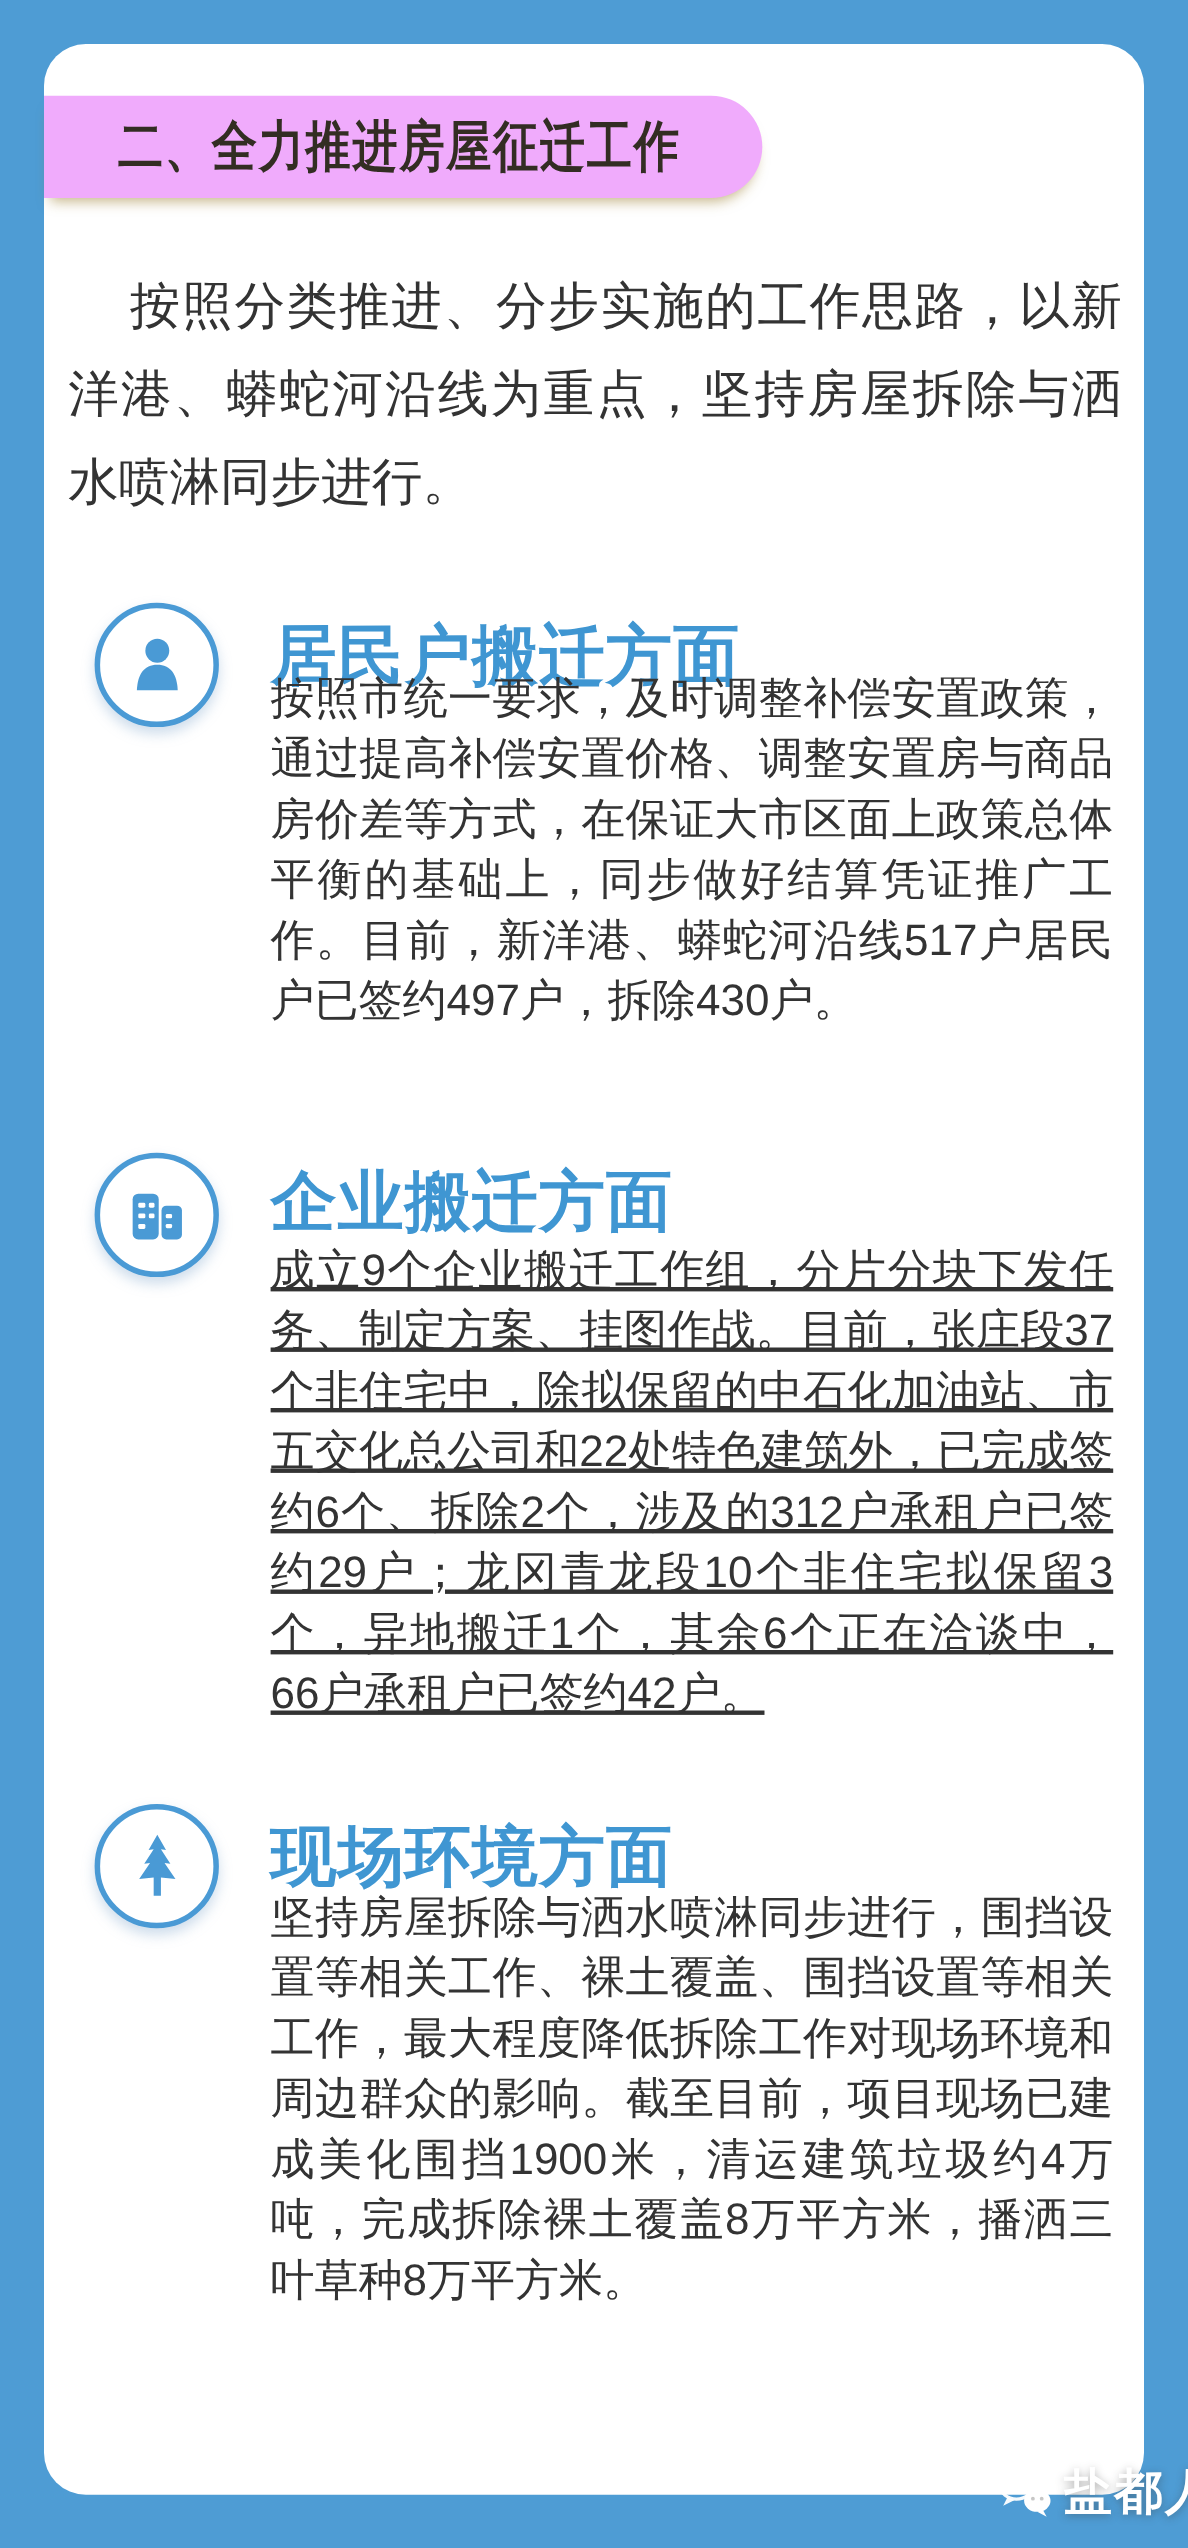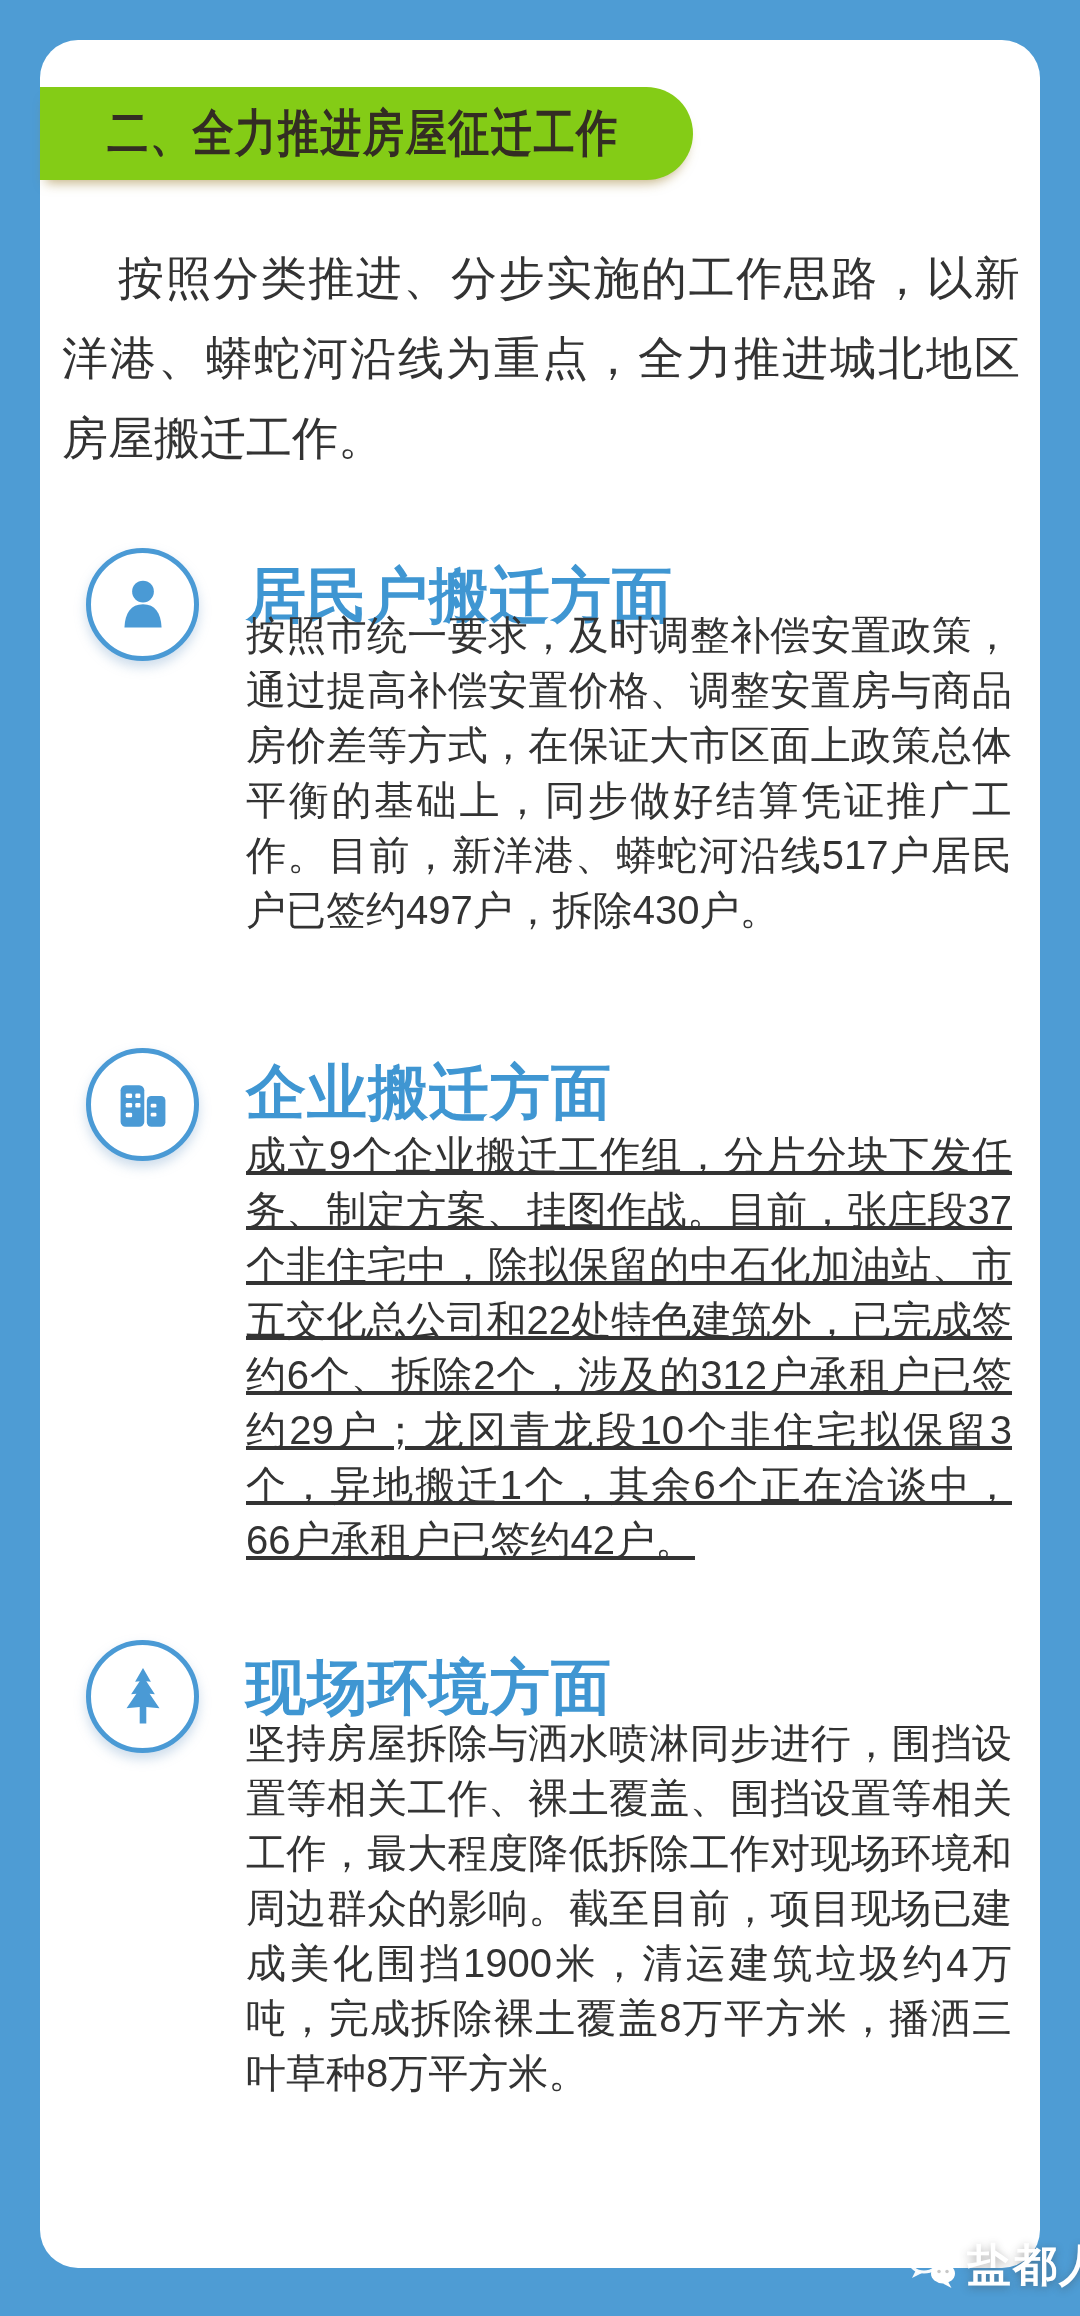--- a/index.html
+++ b/index.html
@@ -8,21 +8,21 @@
     background:#4e9cd4;
     font-family:"Liberation Sans",sans-serif;
     position:relative;overflow:hidden;
   }
   .card{
     position:absolute;left:40px;top:40px;width:1000px;height:2228px;
     background:#ffffff;border-radius:38px;
   }
   .badge{
     position:absolute;left:40px;top:87px;width:653px;height:93px;
-    background:#84cc16;border-radius:0 47px 47px 0;
+    background:#f0abfc;border-radius:0 47px 47px 0;
     box-shadow:0 9px 12px -6px rgba(150,118,35,.55);
     display:flex;align-items:center;z-index:3;
   }
   .badge-text{
     font-size:50px;font-weight:bold;color:#332d23;
     padding-left:82px;white-space:nowrap;letter-spacing:2px;
     transform:scaleX(.82);transform-origin:left center;
   }
   .intro{
     position:absolute;left:62px;top:238px;width:958px;
@@ -56,21 +56,21 @@
 </style>
 </head>
 <body>
 
 <div class="card"></div>
 
 <div class="badge">
   <span class="badge-text">二、全力推进房屋征迁工作</span>
 </div>
 
-<div class="intro">按照分类推进、分步实施的工作思路，以新洋港、蟒蛇河沿线为重点，全力推进城北地区房屋搬迁工作。</div>
+<div class="intro">按照分类推进、分步实施的工作思路，以新洋港、蟒蛇河沿线为重点，坚持房屋拆除与洒水喷淋同步进行。</div>
 
 <div class="icon-circle" style="top:548px;">
   <svg viewBox="0 0 100 100" width="64" height="64" aria-hidden="true">
     <circle cx="50" cy="29" r="17" fill="#4a9ad5"></circle>
     <path d="M50 49 C69 49 78 63 79 85 L21 85 C22 63 31 49 50 49 Z" fill="#4a9ad5"></path>
   </svg>
 </div>
 <div class="sec-title" style="top:556px;">居民户搬迁方面</div>
 <div class="sec-body" style="top:608px;">按照市统一要求，及时调整补偿安置政策，通过提高补偿安置价格、调整安置房与商品房价差等方式，在保证大市区面上政策总体平衡的基础上，同步做好结算凭证推广工作。目前，新洋港、蟒蛇河沿线517户居民户已签约497户，拆除430户。</div>
 

